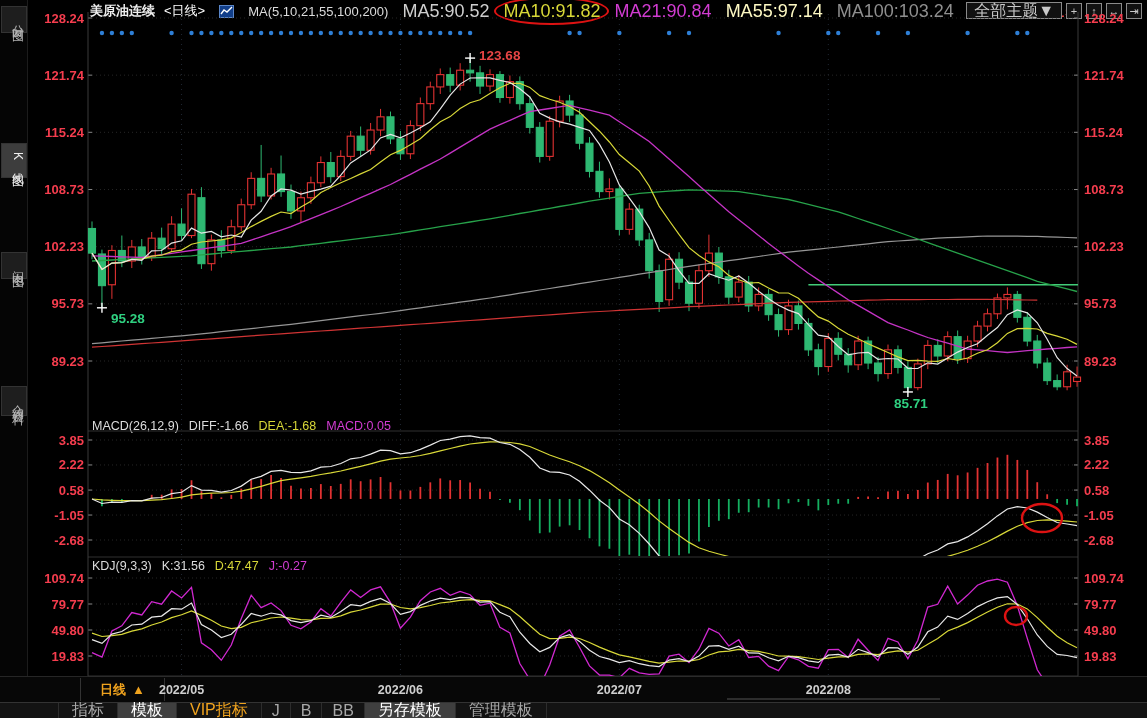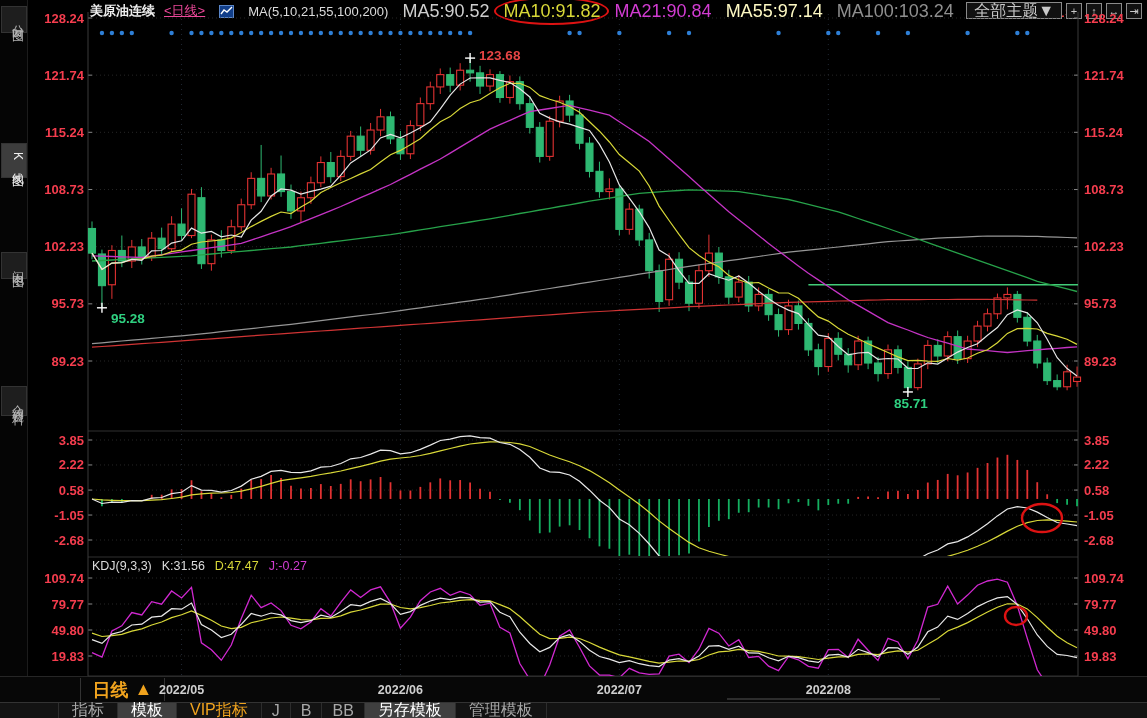--- a/index.html
+++ b/index.html
@@ -14,21 +14,21 @@
               writing-mode:vertical-rl; letter-spacing:3px;
               background:#1e1e1e; border:1px solid #333; color:#b5b5b5;
               font-size:12px; padding:8px 0; cursor:pointer; }
   .side-tab.sel { background:#3d3d3d; color:#efefef; }
 
   
   #chart-header { position:absolute; left:90px; top:2px; height:18px;
                   display:flex; align-items:center; gap:14px; font-size:13px;
                   white-space:nowrap; z-index:2; }
   .sym { color:#efefef; font-weight:bold; }
-  .period-tag { color:#ec4899;text-decoration:underline; }
+  .period-tag { color:#ffffff; }
   .kline-ico { width:15px; height:13px; background:#123f8a; border:1px solid #5a86c8;
                display:inline-block; position:relative; }
   .kline-ico svg { position:absolute; inset:0; }
   .ma-title { color:#dcdcdc; }
   .mav { font-size:18px; }
   .circled { position:relative; }
   .circled::after { content:""; position:absolute; left:-9px; right:-8px; top:-4px;
                     bottom:-3px; border:2px solid #dd1212; border-radius:50%; }
 
   #header-right { position:absolute; right:5px; top:2px; display:flex; gap:4px;
@@ -47,21 +47,21 @@
 
   
   #chart-svg { position:absolute; left:0; top:0; z-index:3; pointer-events:none; }
 
   
   #xaxis-strip { position:absolute; left:0; top:676px; width:1147px; height:26px;
                  background:#070707; border-top:1px solid #262626; }
   #period-box { position:absolute; left:80px; top:1px; width:85px; height:23px;
                 border-left:1px solid #333; border-right:1px solid #333;
                 display:flex; align-items:center; justify-content:center; gap:6px;
-                color:#f0a31e; font-size:18px; font-weight:bold; cursor:pointer; }
+                color:#f0a31e; font-size:13px; font-weight:bold; cursor:pointer; }
 
   
   #bottom-bar { position:absolute; left:0; top:702px; width:1147px; height:16px;
                 background:#131313; border-top:1px solid #333; display:flex;
                 align-items:stretch; padding-left:58px; font-size:16px; }
   .b-tab { display:flex; align-items:center; padding:0 13px; color:#a8a8a8;
            border-right:1px solid #2d2d2d; cursor:pointer; }
   .b-tab:first-child { border-left:1px solid #2d2d2d; }
   .b-tab.sel { background:#3f3f3f; color:#fff; }
   .b-tab.vip { color:#f0a31e; }
@@ -97,20 +97,26 @@
   </div>
 
   <div id="header-right">
     <span id="theme-btn">全部主题▼</span>
     <span class="tool-box">+</span>
     <span class="tool-box">↕</span>
     <span class="tool-box">↔</span>
     <span class="tool-box">⇥</span>
   </div>
 
+  <div class="pane-head" id="macd-head">
+    <span class="w">MACD(26,12,9)</span>
+    <span class="w">DIFF:-1.66</span>
+    <span class="yel">DEA:-1.68</span>
+    <span class="mag">MACD:0.05</span>
+  </div>
 
   <div class="pane-head" id="kdj-head">
     <span class="w">KDJ(9,3,3)</span>
     <span class="w">K:31.56</span>
     <span class="yel">D:47.47</span>
     <span class="mag">J:-0.27</span>
   </div>
 
   <svg id="chart-svg" width="1147" height="718">
       <defs>

